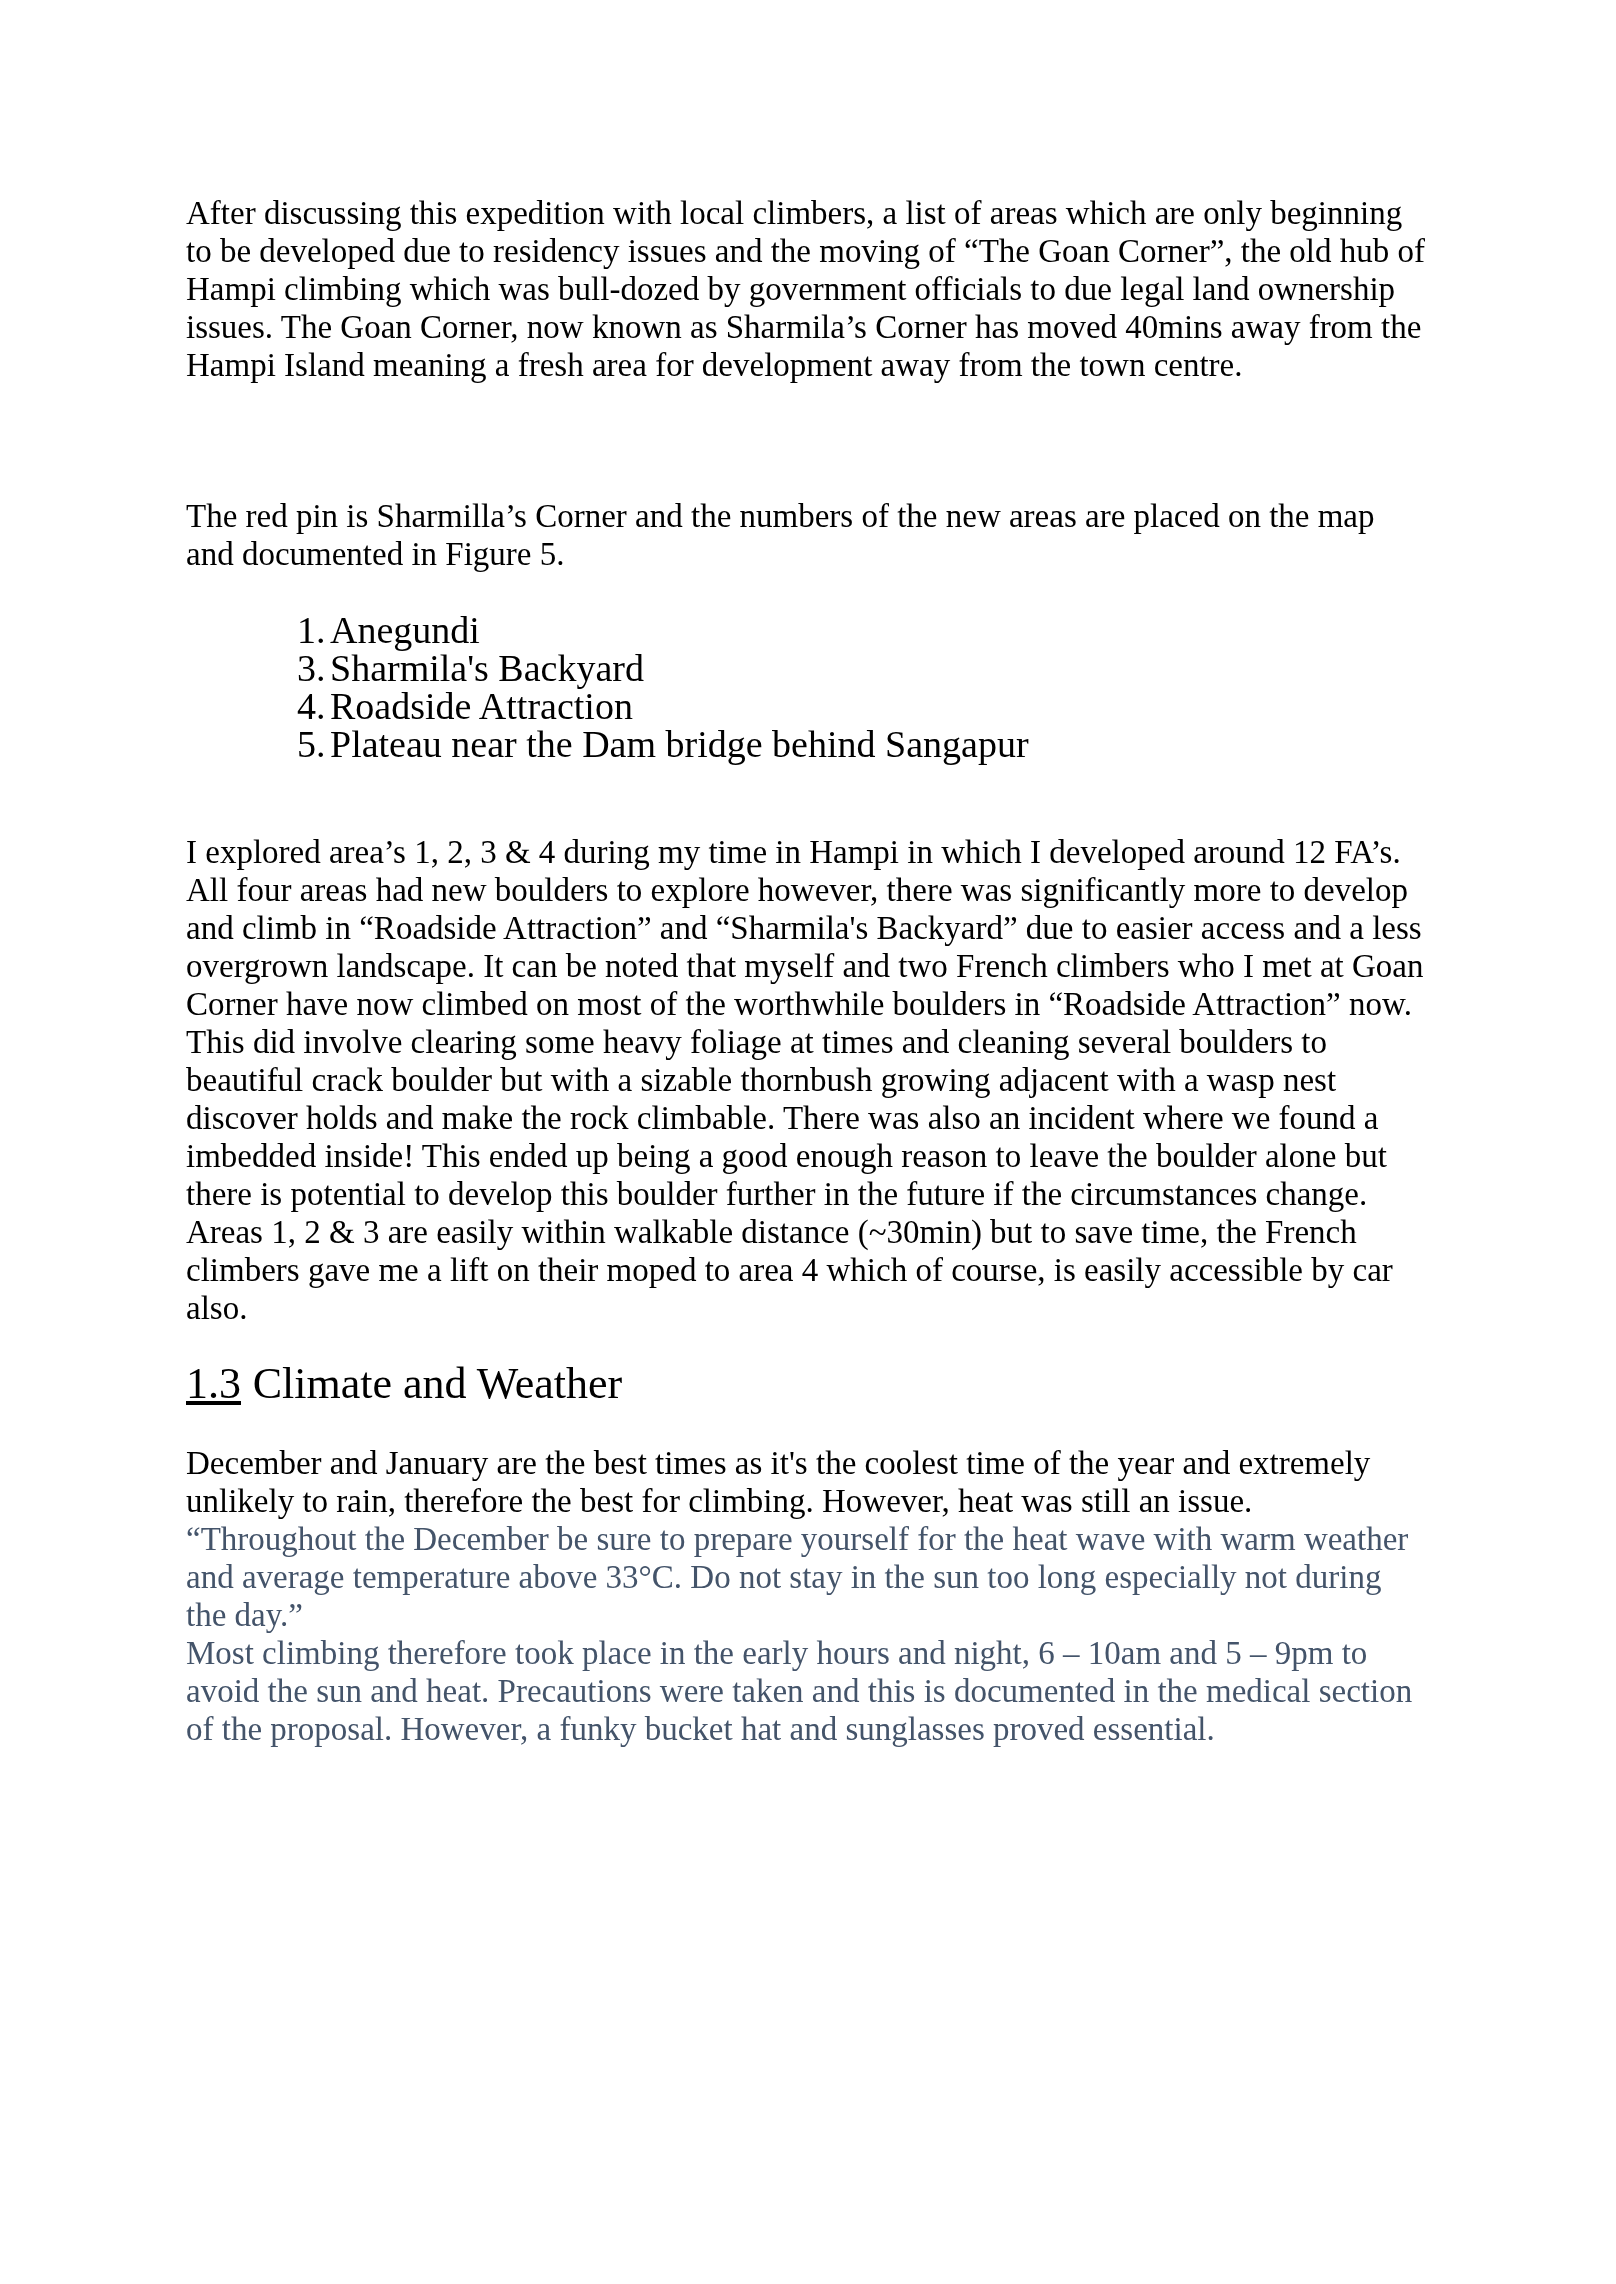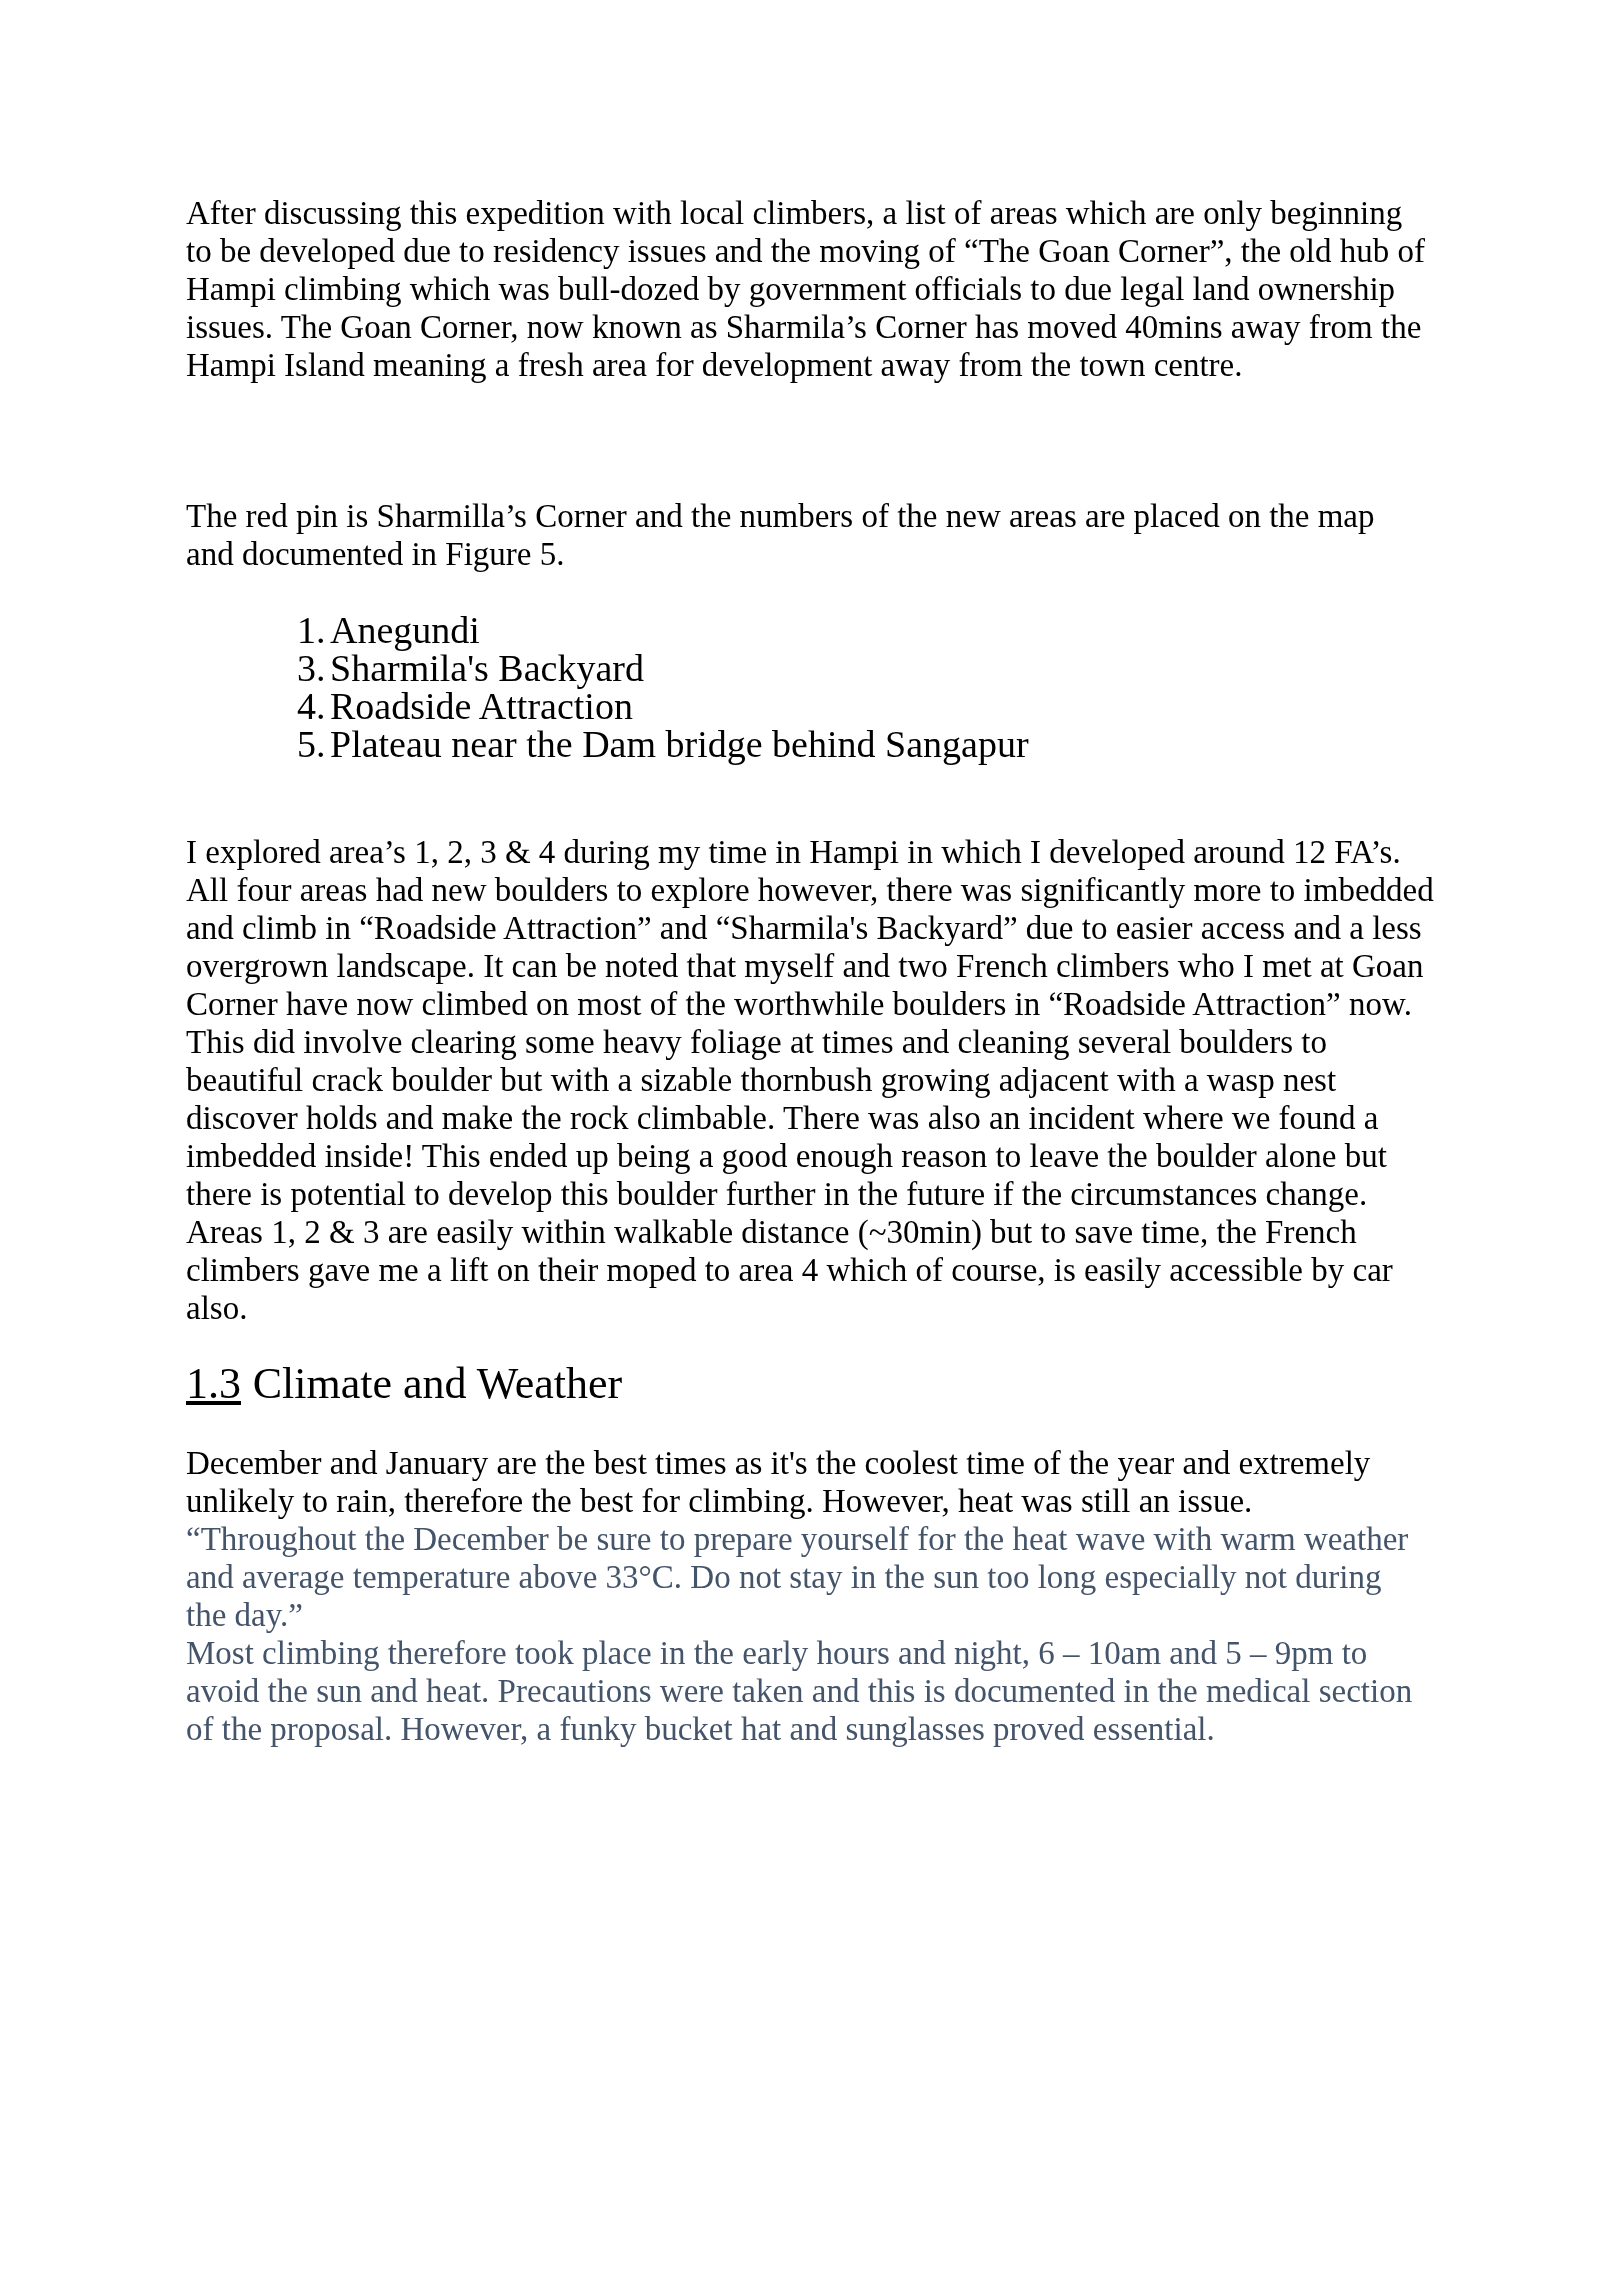--- a/index.html
+++ b/index.html
@@ -63,21 +63,21 @@
 
   <div class="block numbered-list" style="top: 611px;">
       <div class="list-row"><span class="num">1.</span><span class="label">Anegundi</span></div>
       <div class="list-row"><span class="num">3.</span><span class="label">Sharmila's Backyard</span></div>
       <div class="list-row"><span class="num">4.</span><span class="label">Roadside Attraction</span></div>
       <div class="list-row"><span class="num">5.</span><span class="label">Plateau near the Dam bridge behind Sangapur</span></div>
     </div>
 
   <div class="block" style="top: 833px;">
       <div class="line">I explored area’s 1, 2, 3 &amp; 4 during my time in Hampi in which I developed around 12 FA’s.</div>
-      <div class="line">All four areas had new boulders to explore however, there was significantly more to imbedded</div>
+      <div class="line">All four areas had new boulders to explore however, there was significantly more to develop</div>
       <div class="line">and climb in “Roadside Attraction” and “Sharmila's Backyard” due to easier access and a less</div>
       <div class="line">overgrown landscape. It can be noted that myself and two French climbers who I met at Goan</div>
       <div class="line">Corner have now climbed on most of the worthwhile boulders in “Roadside Attraction” now.</div>
       <div class="line">This did involve clearing some heavy foliage at times and cleaning several boulders to</div>
       <div class="line">beautiful crack boulder but with a sizable thornbush growing adjacent with a wasp nest</div>
       <div class="line">discover holds and make the rock climbable. There was also an incident where we found a</div>
       <div class="line">imbedded inside! This ended up being a good enough reason to leave the boulder alone but</div>
       <div class="line">there is potential to develop this boulder further in the future if the circumstances change.</div>
       <div class="line">Areas 1, 2 &amp; 3 are easily within walkable distance (~30min) but to save time, the French</div>
       <div class="line">climbers gave me a lift on their moped to area 4 which of course, is easily accessible by car</div>

